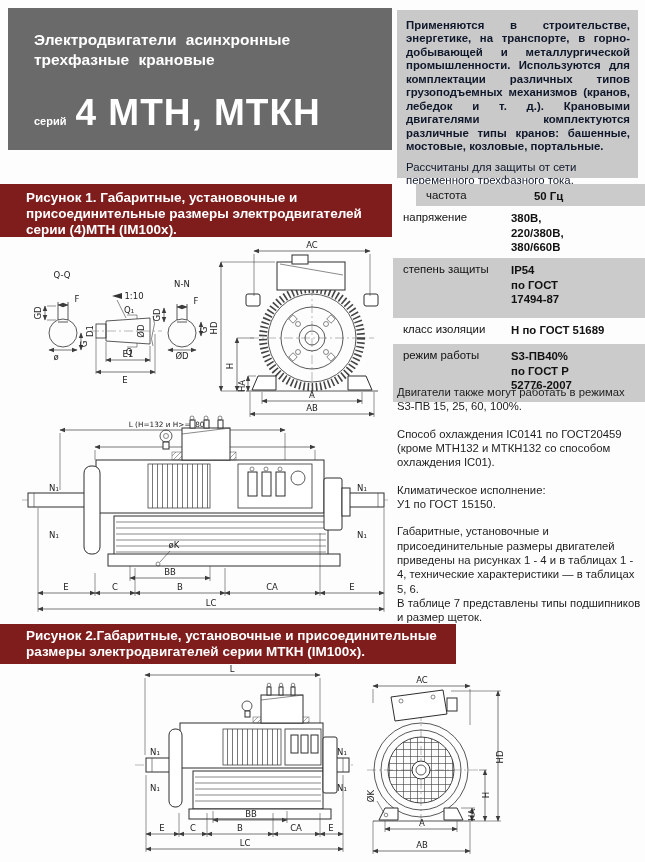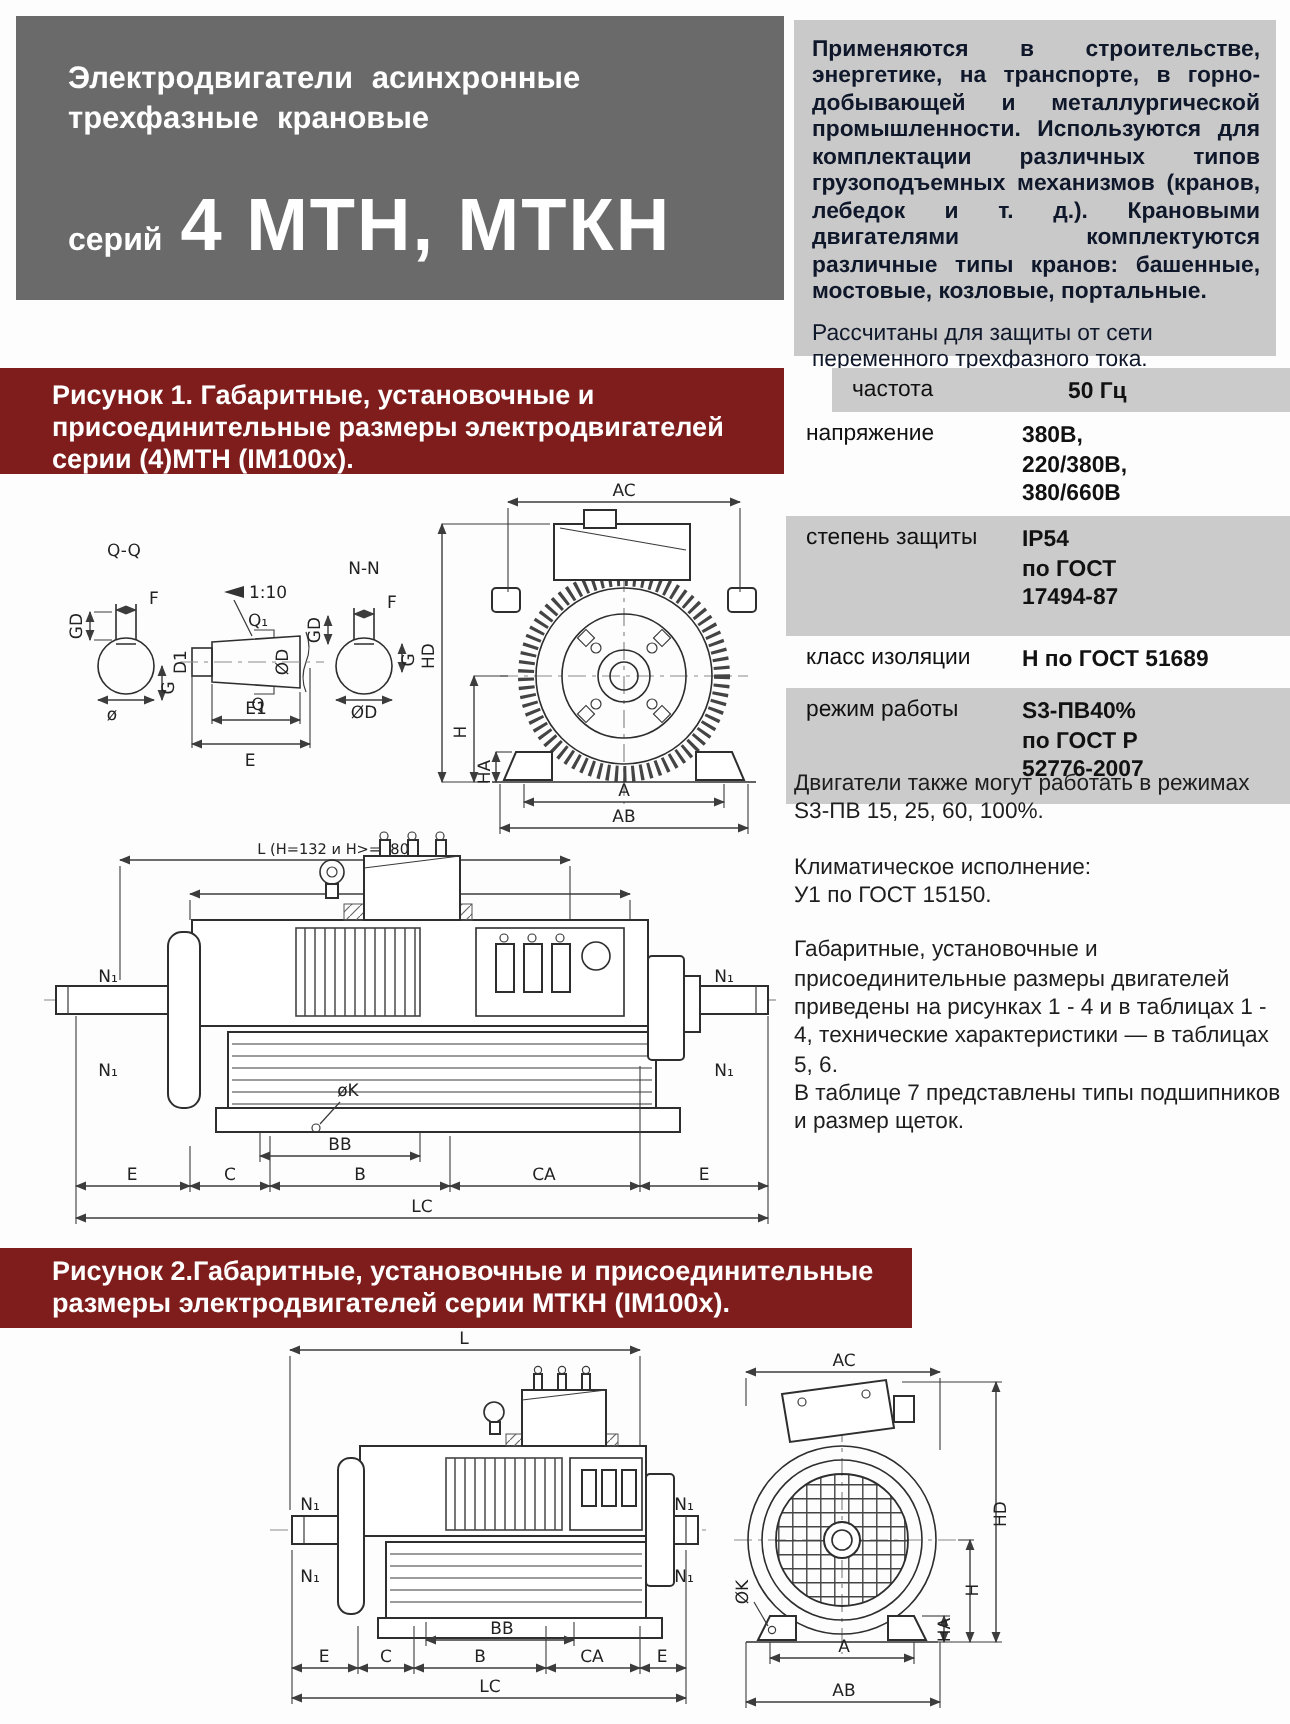--- a/index.html
+++ b/index.html
@@ -7,21 +7,21 @@
           font-family:"Liberation Sans", sans-serif; overflow:hidden; }
   * { box-sizing:border-box; }
 
   
   .hdr { position:absolute; left:8px; top:8px; width:384px; height:142px;
          background:#6a6a6a; color:#ffffff; }
   .hdr-title { padding:22px 10px 0 26px; font-size:15.5px; font-weight:bold;
                line-height:1.3; word-spacing:5px; white-space:pre-line; }
   .hdr-series { position:absolute; left:26px; bottom:16px; display:flex;
                 align-items:baseline; gap:9px; }
-  .hdr-series .sm { font-size:16px; font-weight:bold; }
+  .hdr-series .sm { font-size:11px; font-weight:bold; }
   .hdr-series .bg { font-size:37px; font-weight:bold; letter-spacing:1px; }
 
   
   .intro { position:absolute; left:397px; top:10px; width:241px; height:168px;
            background:#c9c9c9; color:#0f172a; padding:9px 8px 0 9px; }
   .intro .p1 { margin:0 0 7px 0; font-size:11.4px; font-weight:bold;
                text-align:justify; line-height:1.18; }
   .intro .p2 { margin:0; font-size:11.4px; line-height:1.2; }
 
   
@@ -106,20 +106,21 @@
       <div class="sname">режим работы</div>
       <div class="sval">S3-ПВ40%
 по ГОСТ Р
 52776-2007</div>
     </div>
   </div>
 
   <div class="notes">
     <div class="note">Двигатели также могут работать в режимах
 S3-ПВ 15, 25, 60, 100%.</div>
+    <div class="note">Способ охлаждения IC0141 по ГОСТ20459 (кроме МТН132 и МТКН132 со способом охлаждения IC01).</div>
     <div class="note">Климатическое исполнение:
 У1  по  ГОСТ 15150.</div>
     <div class="note tight">Габаритные, установочные и присоединительные размеры двигателей приведены на рисунках 1 - 4  и в таблицах 1 - 4, технические характеристики — в таблицах 5, 6.</div>
     <div class="note tight">В таблице 7 представлены типы подшипников и размер щеток.</div>
   </div>
 
   <svg class="fig1" viewBox="0 0 392 386">
     <defs>
       <marker id="ar" viewBox="0 0 10 10" refX="9" refY="5" markerWidth="8" markerHeight="8" orient="auto-start-reverse">
         <path d="M0,1L10,5L0,9z" fill="#3c3c3c"></path>

